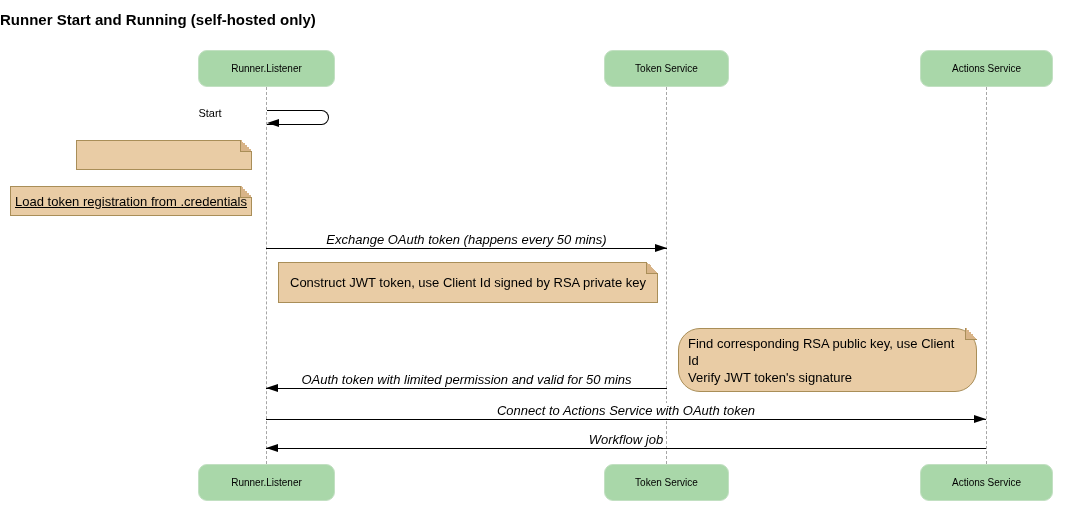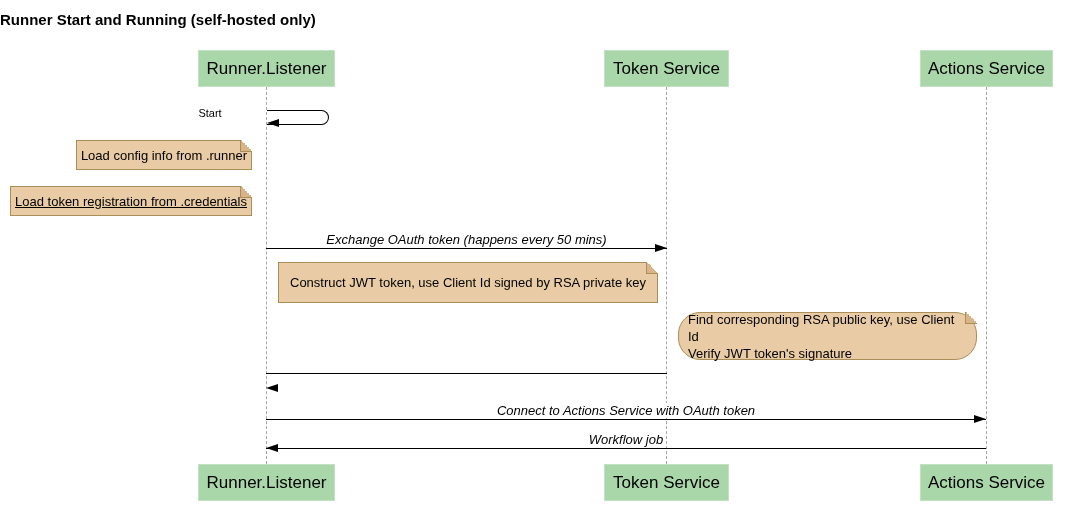--- a/index.html
+++ b/index.html
@@ -10,22 +10,22 @@
   .title{
     position:absolute;top:11px;left:0;width:1070px;text-align:left;
     font-size:15px;font-weight:bold;
   }
   .lifeline{
     position:absolute;top:87px;height:377px;width:0;
     border-left:1.3px dashed #a6a6a6;z-index:1;
   }
   .actor{
     position:absolute;height:37px;background:#a9d7a9;border:1px solid #c2e0c2;
-    border-radius:0;display:flex;align-items:center;justify-content:center;
-    font-size:17px;z-index:3;box-sizing:border-box;
+    border-radius:9px;display:flex;align-items:center;justify-content:center;
+    font-size:10px;z-index:3;box-sizing:border-box;
   }
   .note{
     position:absolute;background:#e9cca5;border:1px solid #a98e58;
     font-size:13px;display:flex;align-items:center;justify-content:center;
     box-sizing:border-box;z-index:2;text-align:center;
   }
   .note.left{justify-content:flex-start;text-align:left;padding:5px 9px;line-height:17px;}
   .fold{
     position:absolute;top:-1px;right:-1px;width:11px;height:11px;
     background:linear-gradient(to bottom left,#ffffff 0 50%,#d8b488 50% 100%);
@@ -75,47 +75,47 @@
   <div class="actor" style="left:920px;top:50px;width:133px;">
     <span>Actions Service</span>
   </div>
 
   <div class="self-label">Start</div>
   <div class="self-loop"></div>
   <div class="self-arrow"></div>
 
   <div class="note" style="left:76px;top:140px;width:176px;height:30px;">
     <div class="fold"></div>
-    <span>Load config info from .runner</span>
   </div>
   <div class="note" style="left:10px;top:186px;width:242px;height:30px;text-decoration:underline;">
     <div class="fold"></div>
     <span>Load token registration from .credentials</span>
   </div>
 
   <div class="message" style="left:266px;top:232px;width:401px;height:22px;">
     <div class="msg-label"><span>Exchange OAuth token (happens every 50 mins)</span></div>
     <div class="msg-line"></div>
     <div class="arrow right"></div>
   </div>
 
   <div class="note" style="left:278px;top:262px;width:380px;height:41px;">
     <div class="fold"></div>
     <span>Construct JWT token, use Client Id signed by RSA private key</span>
   </div>
 
-  <div class="note left" style="left:678px;top:312px;width:299px;height:48px;border-radius:22px;">
+  <div class="note left" style="left:678px;top:328px;width:299px;height:64px;border-radius:22px;">
     <div class="fold"></div>
     <span>
       <span style="display:block;">Find corresponding RSA public key, use Client Id</span>
       <span style="display:block;">Verify JWT token's signature</span>
     </span>
   </div>
 
   <div class="message" style="left:266px;top:372px;width:401px;height:22px;">
+    <div class="msg-label"><span>OAuth token with limited permission and valid for 50 mins</span></div>
     <div class="msg-line"></div>
     <div class="arrow left"></div>
   </div>
 
   <div class="message" style="left:266px;top:432px;width:720px;height:22px;">
     <div class="msg-label"><span>Workflow job</span></div>
     <div class="msg-line"></div>
     <div class="arrow left"></div>
   </div>
 

